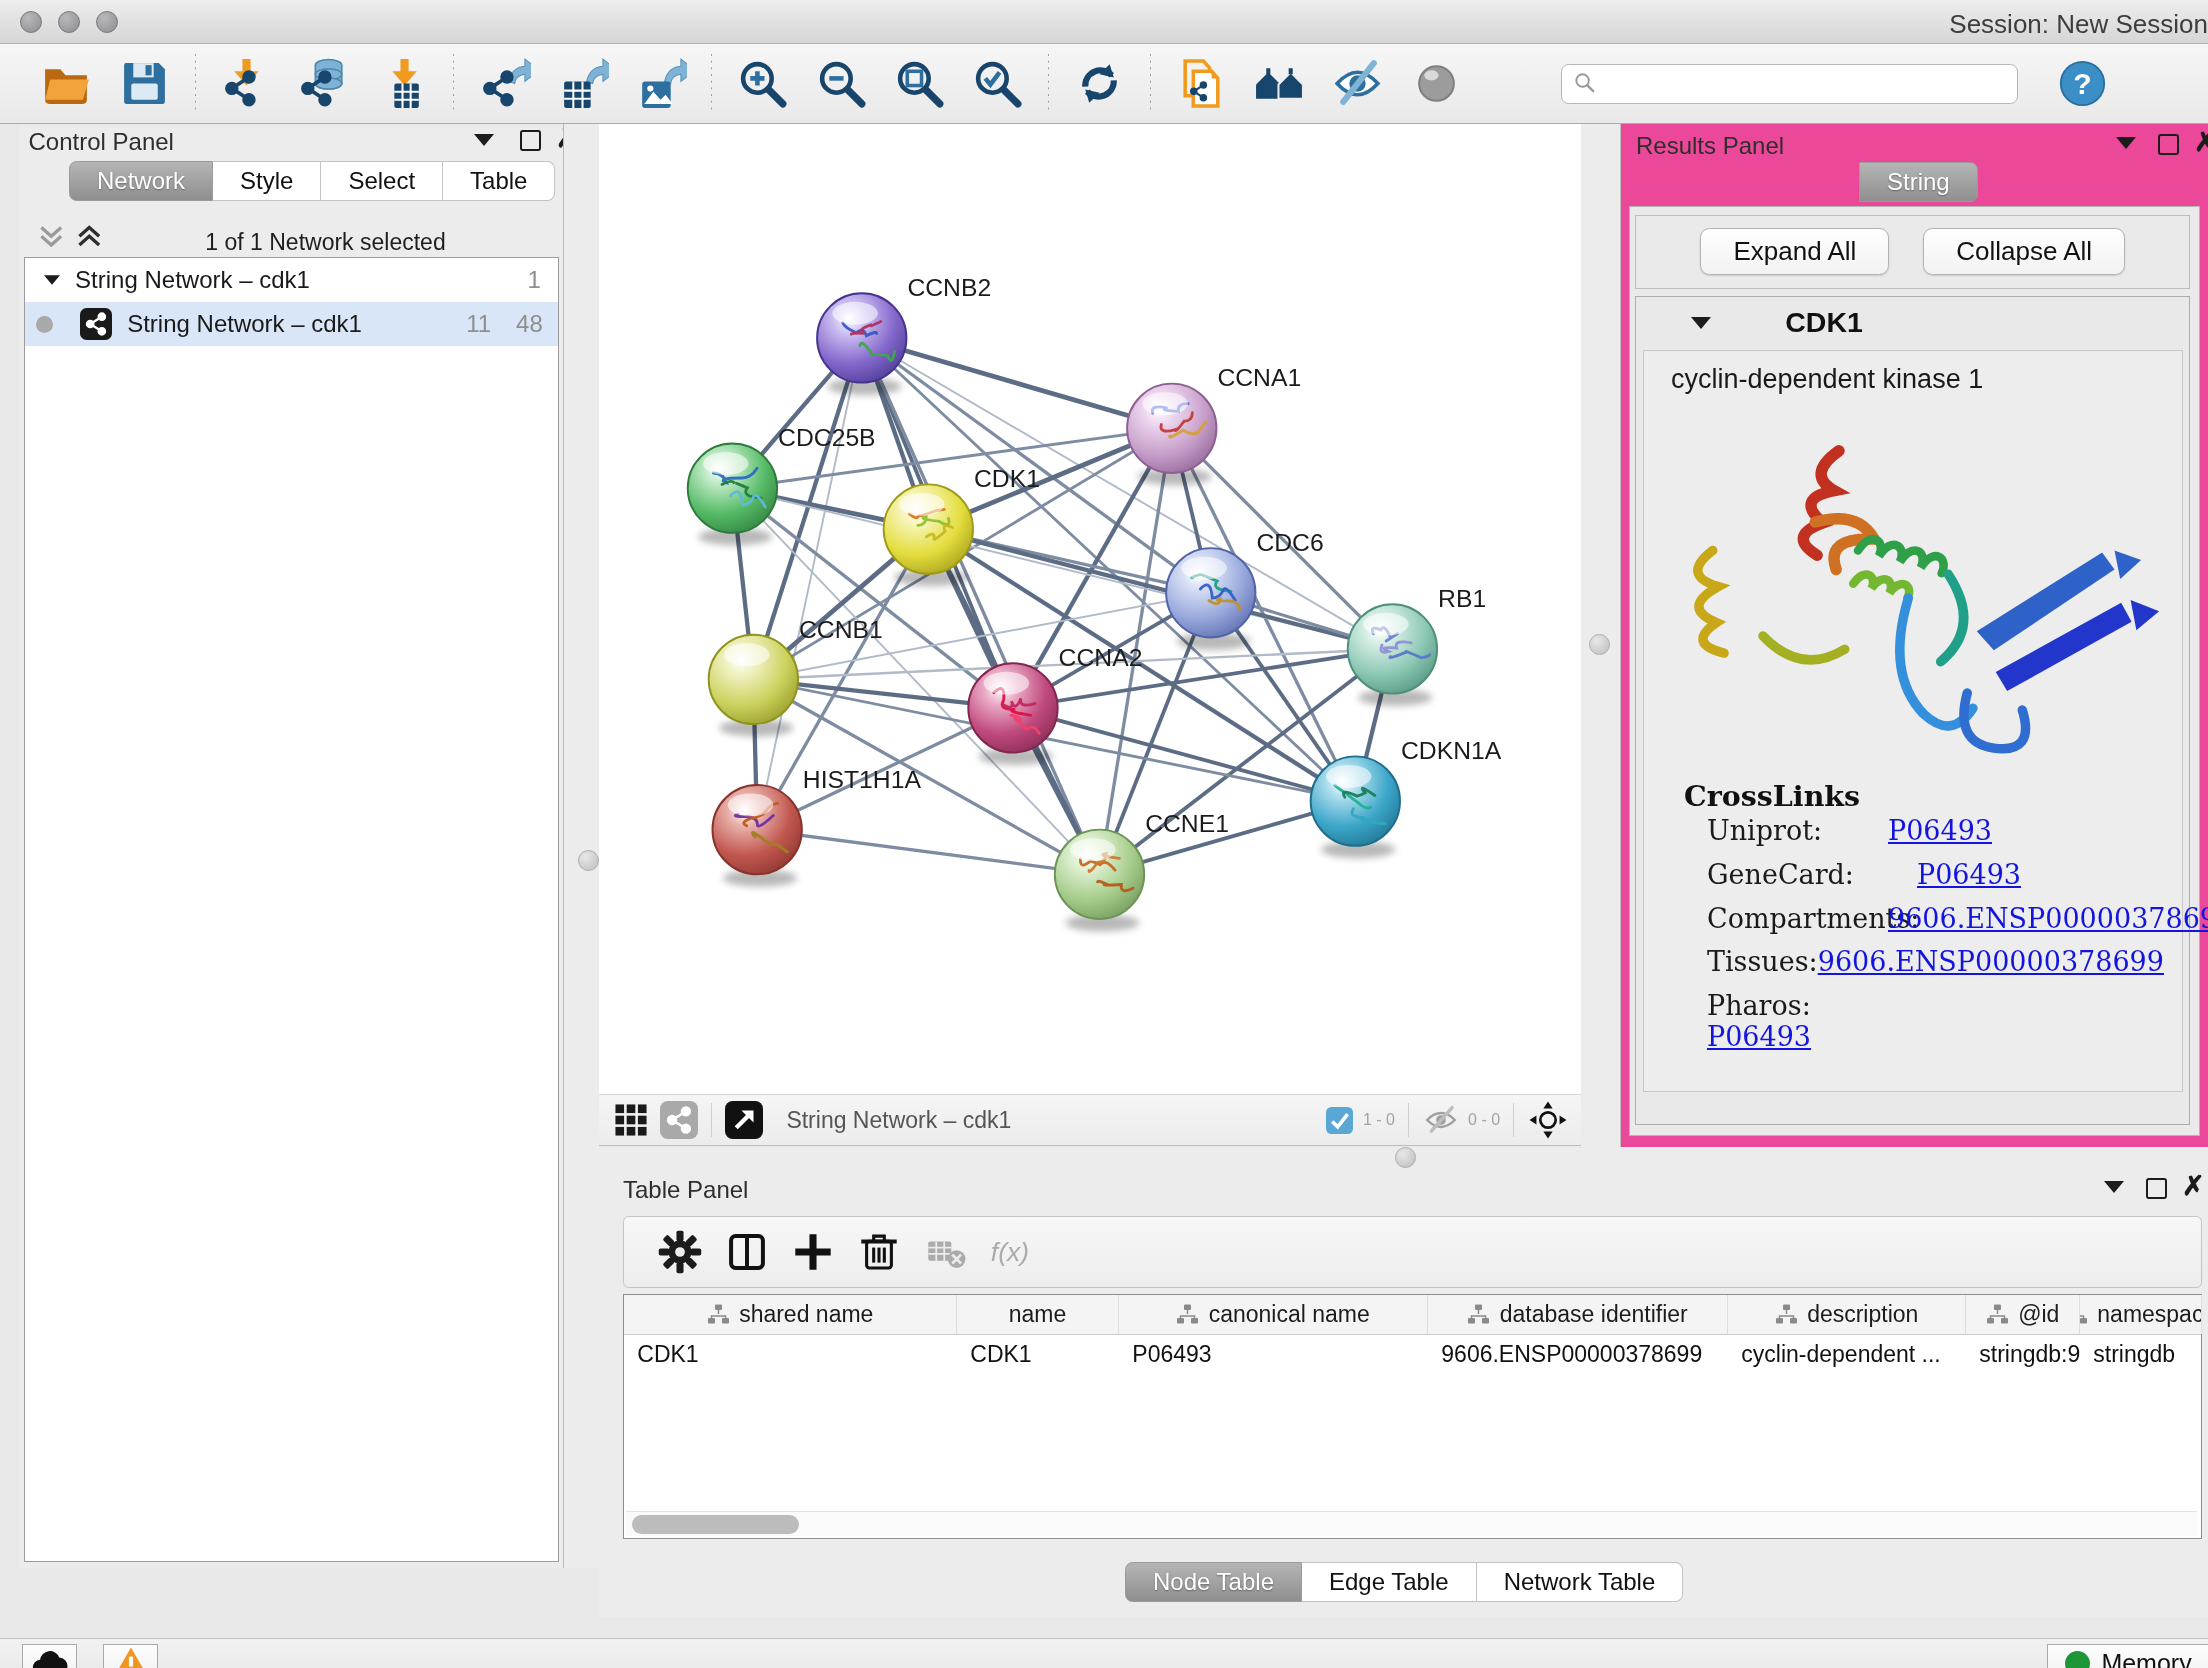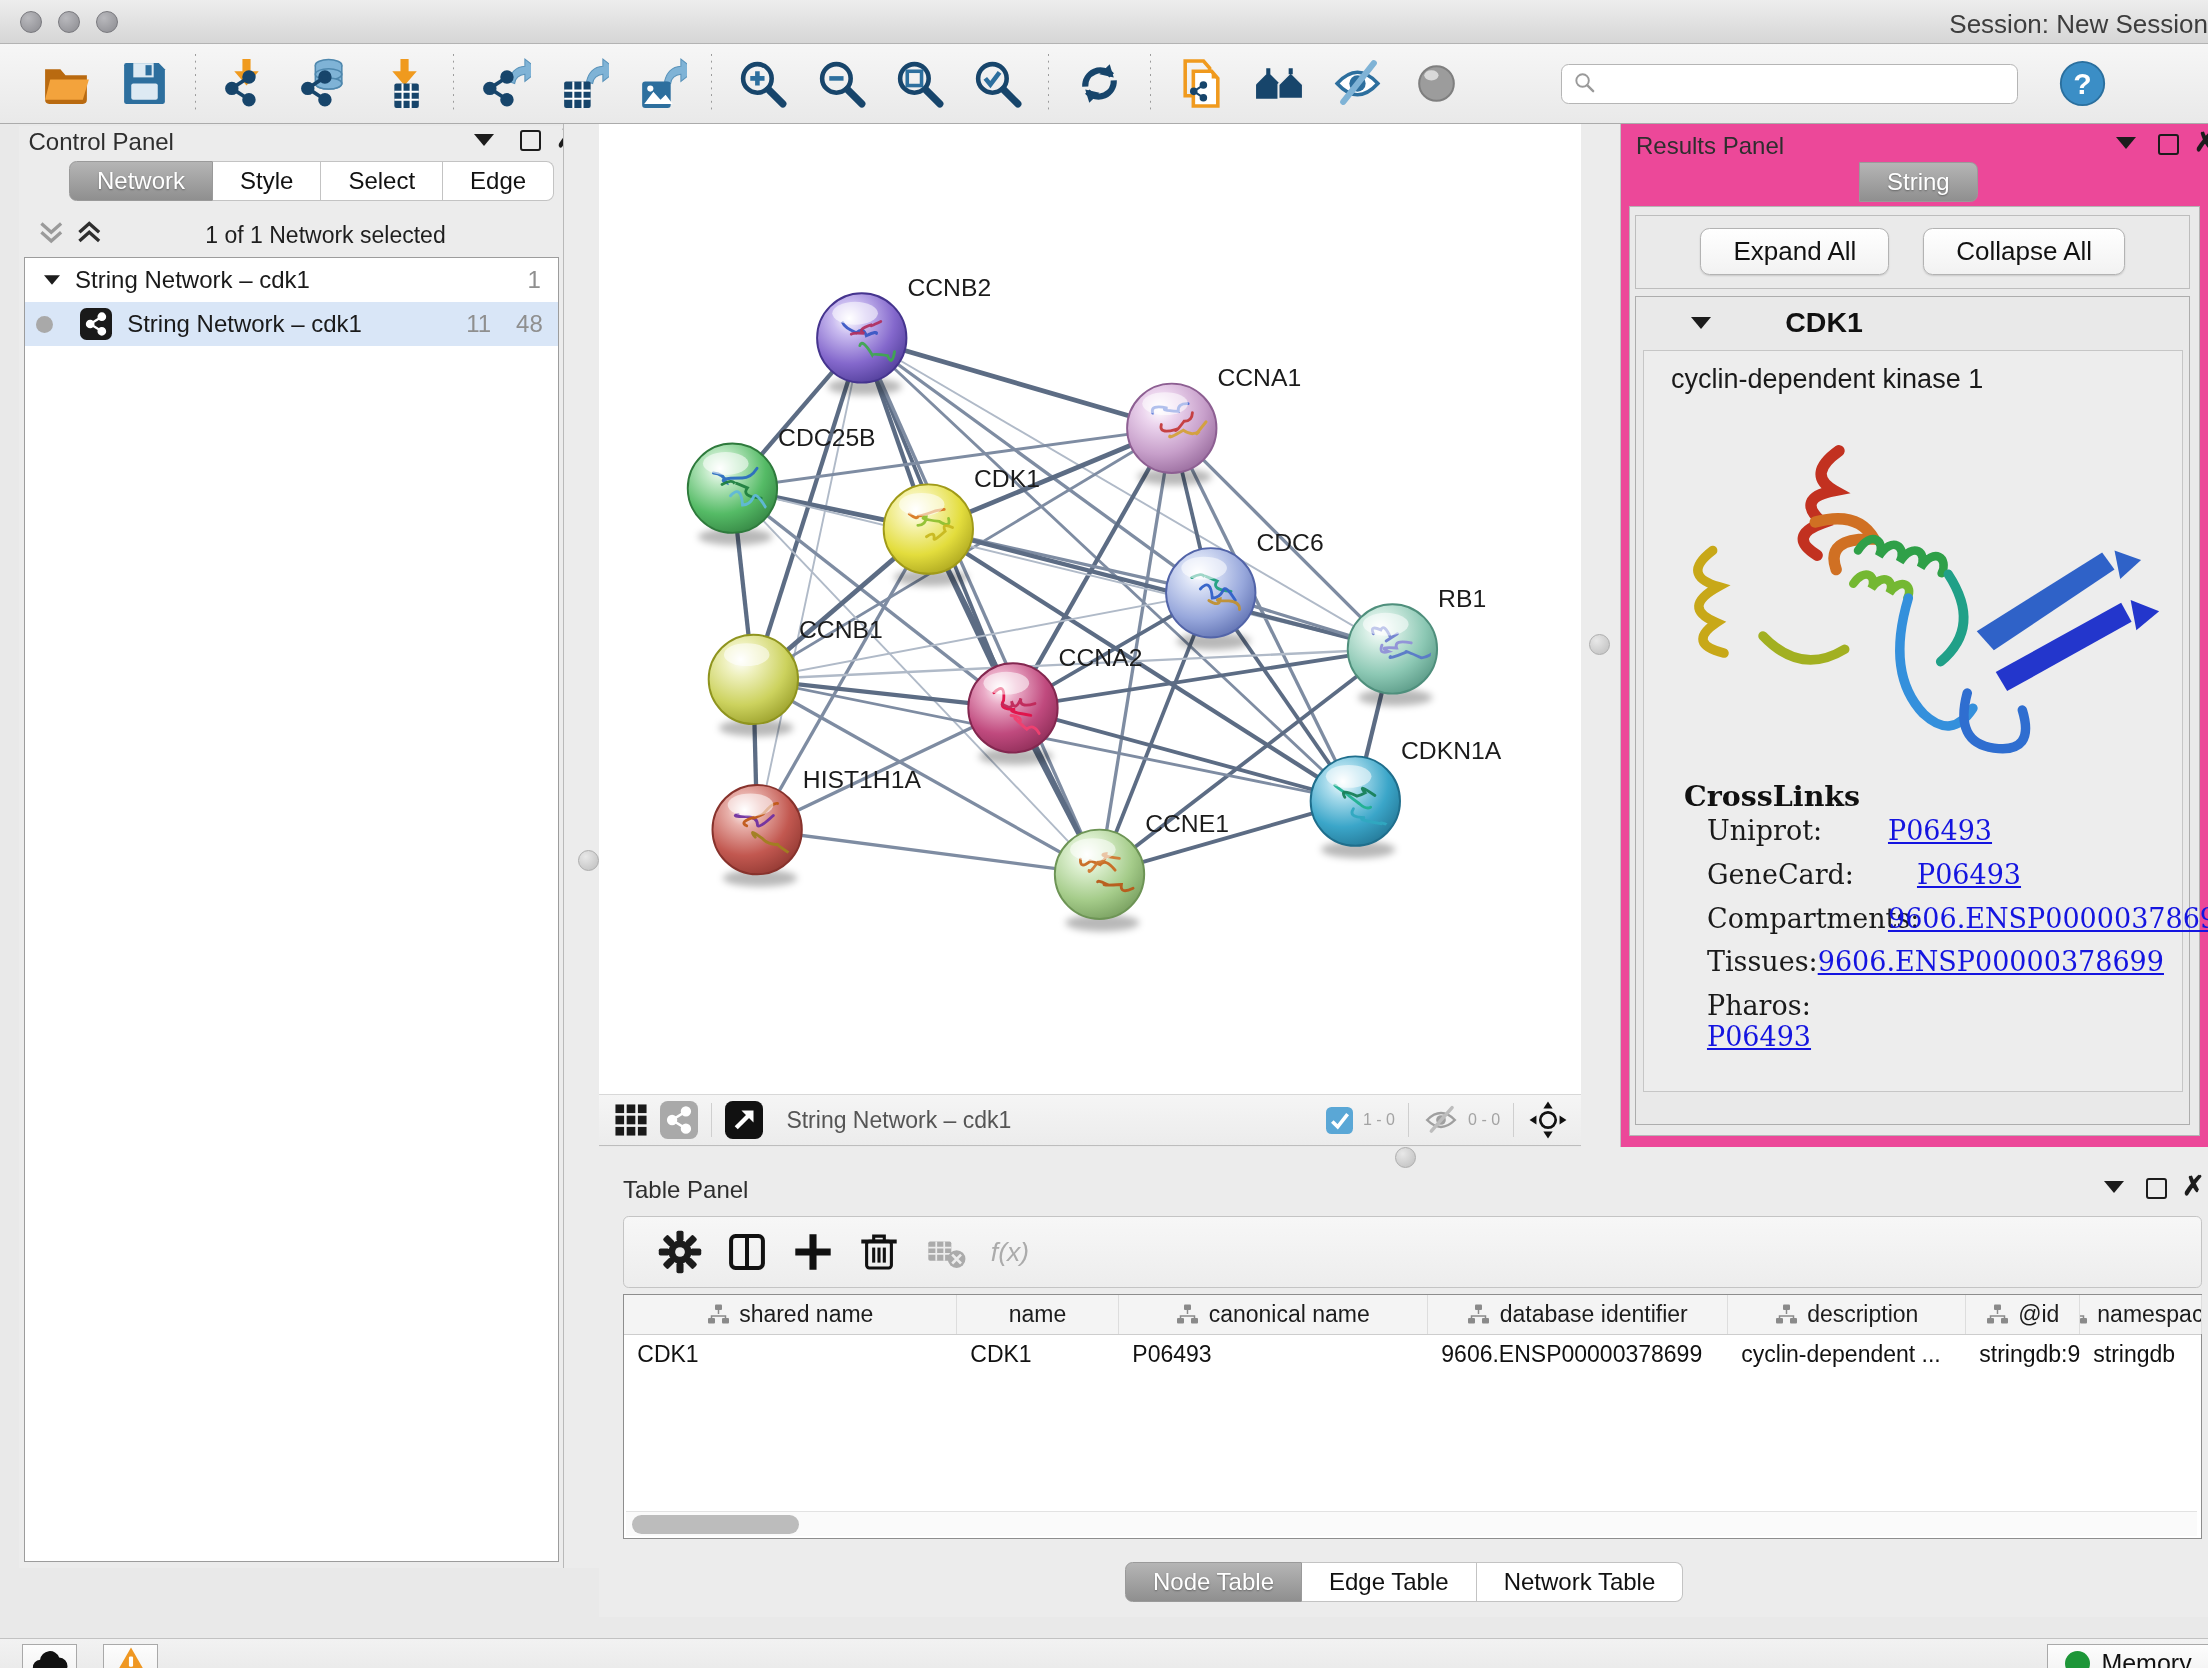--- a/index.html
+++ b/index.html
@@ -40,21 +40,21 @@
   .seg-tab { font-size:24px; padding:4.8px 27px; background:#fff; color:#111;
     border:1px solid #c3c3c3; border-left:none; display:flex; align-items:center; }
   .seg-tab:first-child { border-left:1px solid #c3c3c3; border-radius:7.6px 0 0 7.6px; }
   .seg-tab:last-child { border-radius:0 7.6px 7.6px 0; }
   .seg-tab.active { background:linear-gradient(#b5b5b5,#8f8f8f); color:#fff;
     text-shadow:0 1px 1.9px rgba(0,0,0,.35); border-color:#9a9a9a; }
 
   
   #control-panel { left:19px; top:126px; width:544px; height:1442px; background:#ececec; }
   #cp-tabs { left:50px; top:35px; }
-  #cp-selector { left:4.8px; top:88px; width:535px; height:42px; display:flex; align-items:center; font-size:23px; color:#1e1e1e; }
+  #cp-selector { left:4.8px; top:88px; width:535px; height:42px; display:flex; align-items:flex-end; font-size:23px; color:#1e1e1e; }
   #cp-tree { left:4.8px; top:131px; width:535px; height:1305px; background:#fff; border:1.9px solid #9c9c9c; }
   .tree-row { height:44px; display:flex; align-items:center; font-size:24px; color:#1a1a1a; }
   .tree-row.selected { background:#d9e6f7; }
   .tree-count { color:#8f8f8f; }
 
   
   #canvas { left:599px; top:124px; width:982px; height:970px; background:#fff; }
   #canvas-footer { left:599px; top:1094px; width:982px; height:52px;
     background:linear-gradient(#f5f5f5,#ececec); border-top:1px solid #d8d8d8;
     border-bottom:1px solid #bdbdbd; display:flex; align-items:center; }
@@ -308,21 +308,21 @@
     <span class="panel-title">Control Panel</span>
   </div>
   <span class="tri-down abs" style="left:455px;top:7.6px"></span>
   <span class="box-ico abs" style="left:501px;top:3.8px"></span>
   <span class="x-ico abs" style="left:537px;top:1.9px">✗</span>
 
   <div id="cp-tabs" class="abs seg-tabs">
       <div class="seg-tab active">Network</div>
       <div class="seg-tab">Style</div>
       <div class="seg-tab">Select</div>
-      <div class="seg-tab">Edge</div>
+      <div class="seg-tab">Table</div>
     </div>
 
   <div id="cp-selector" class="abs">
     <span style="margin-left:13.3px"><svg width="28.5" height="28.5" viewBox="0 0 26 26">
           <g fill="none" stroke="#9a9a9a" stroke-width="3">
             <path d="M4 5l9 8 9-8"></path>
             <path d="M4 13l9 8 9-8"></path>
           </g>
         </svg></span>
     <span style="margin-left:9.5px"><svg width="28.5" height="28.5" viewBox="0 0 26 26">

